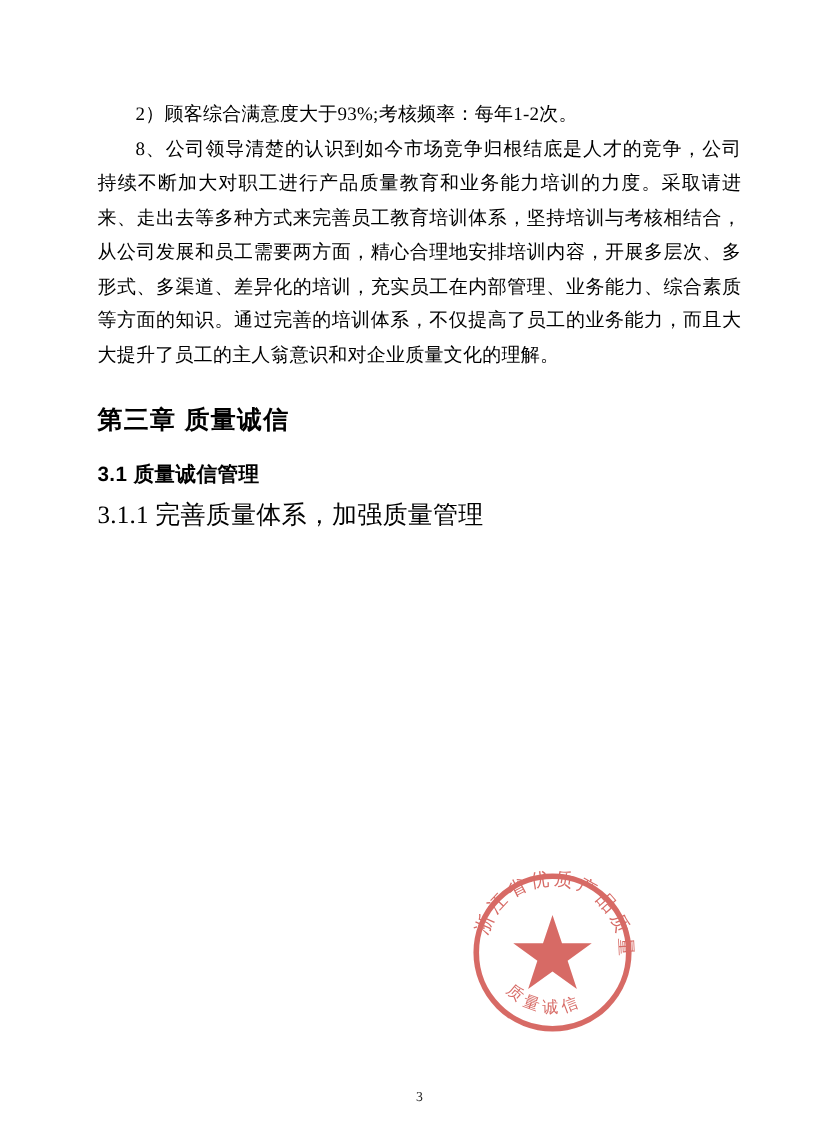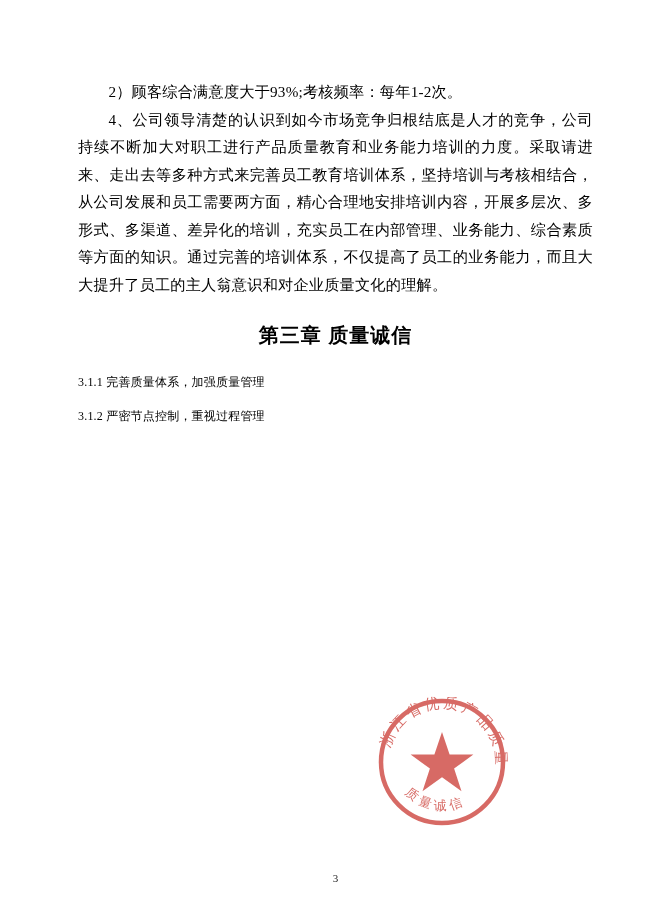--- a/index.html
+++ b/index.html
@@ -32,36 +32,36 @@
     margin: 0 0 0 0;
     font-size: 15.2px;
     line-height: 27.5px;
     text-align: justify;
     text-justify: inter-ideograph;
     letter-spacing: 0.2px;
   }
   p.indent2 { text-indent: 2em; }
   .chapter-title {
     margin: 24px 0 20px 0;
-    text-align: center;
+    text-align: left;
     font-size: 20px;
     font-weight: bold;
     letter-spacing: 1px;
     font-family: "Liberation Sans", "DejaVu Sans", sans-serif;
   }
   .h2 {
     margin: 16px 0 8px 0;
     font-size: 16.5px;
     font-weight: bold;
     font-family: "Liberation Sans", "DejaVu Sans", sans-serif;
     letter-spacing: 0.3px;
   }
   .h3 {
     margin: 6px 0 0 0;
-    font-size: 12px;
+    font-size: 20px;
     line-height: 27.5px;
     letter-spacing: 0.2px;
   }
   .page-number {
     position: absolute;
     left: 0;
     top: 872px;
     width: 671px;
     text-align: center;
     font-size: 11px;
@@ -81,28 +81,28 @@
   .seal svg { display: block; }
 </style>
 </head>
 <body>
 
 <div class="page">
   <div class="content">
 
     <p class="body-par indent2">2）顾客综合满意度大于93%;考核频率：每年1-2次。</p>
 
-    <p class="body-par indent2">4、公司领导清楚的认识到如今市场竞争归根结底是人才的竞争，公司持续不断加大对职工进行产品质量教育和业务能力培训的力度。采取请进来、走出去等多种方式来完善员工教育培训体系，坚持培训与考核相结合，从公司发展和员工需要两方面，精心合理地安排培训内容，开展多层次、多形式、多渠道、差异化的培训，充实员工在内部管理、业务能力、综合素质等方面的知识。通过完善的培训体系，不仅提高了员工的业务能力，而且大大提升了员工的主人翁意识和对企业质量文化的理解。</p>
+    <p class="body-par indent2">8、公司领导清楚的认识到如今市场竞争归根结底是人才的竞争，公司持续不断加大对职工进行产品质量教育和业务能力培训的力度。采取请进来、走出去等多种方式来完善员工教育培训体系，坚持培训与考核相结合，从公司发展和员工需要两方面，精心合理地安排培训内容，开展多层次、多形式、多渠道、差异化的培训，充实员工在内部管理、业务能力、综合素质等方面的知识。通过完善的培训体系，不仅提高了员工的业务能力，而且大大提升了员工的主人翁意识和对企业质量文化的理解。</p>
 
     <h1 class="chapter-title">第三章  质量诚信</h1>
 
+    <h2 class="h2">3.1  质量诚信管理</h2>
 
     <p class="h3">3.1.1  完善质量体系，加强质量管理</p>
 
-    <p class="h3">3.1.2  严密节点控制，重视过程管理</p>
 
   </div>
 
   <div class="seal">
     <svg width="148" height="148" viewBox="0 0 148 148" xmlns="http://www.w3.org/2000/svg">
       <defs>
         <path id="sealArcTop" d="M 20,74 A 54,54 0 0 1 128,74" fill="none"></path>
         <path id="sealArcBottom" d="M 26,74 A 48,48 0 0 0 122,74" fill="none"></path>
       </defs>
       <circle cx="74" cy="74" r="61" fill="none" stroke="#c8322b" stroke-width="4.5"></circle>

